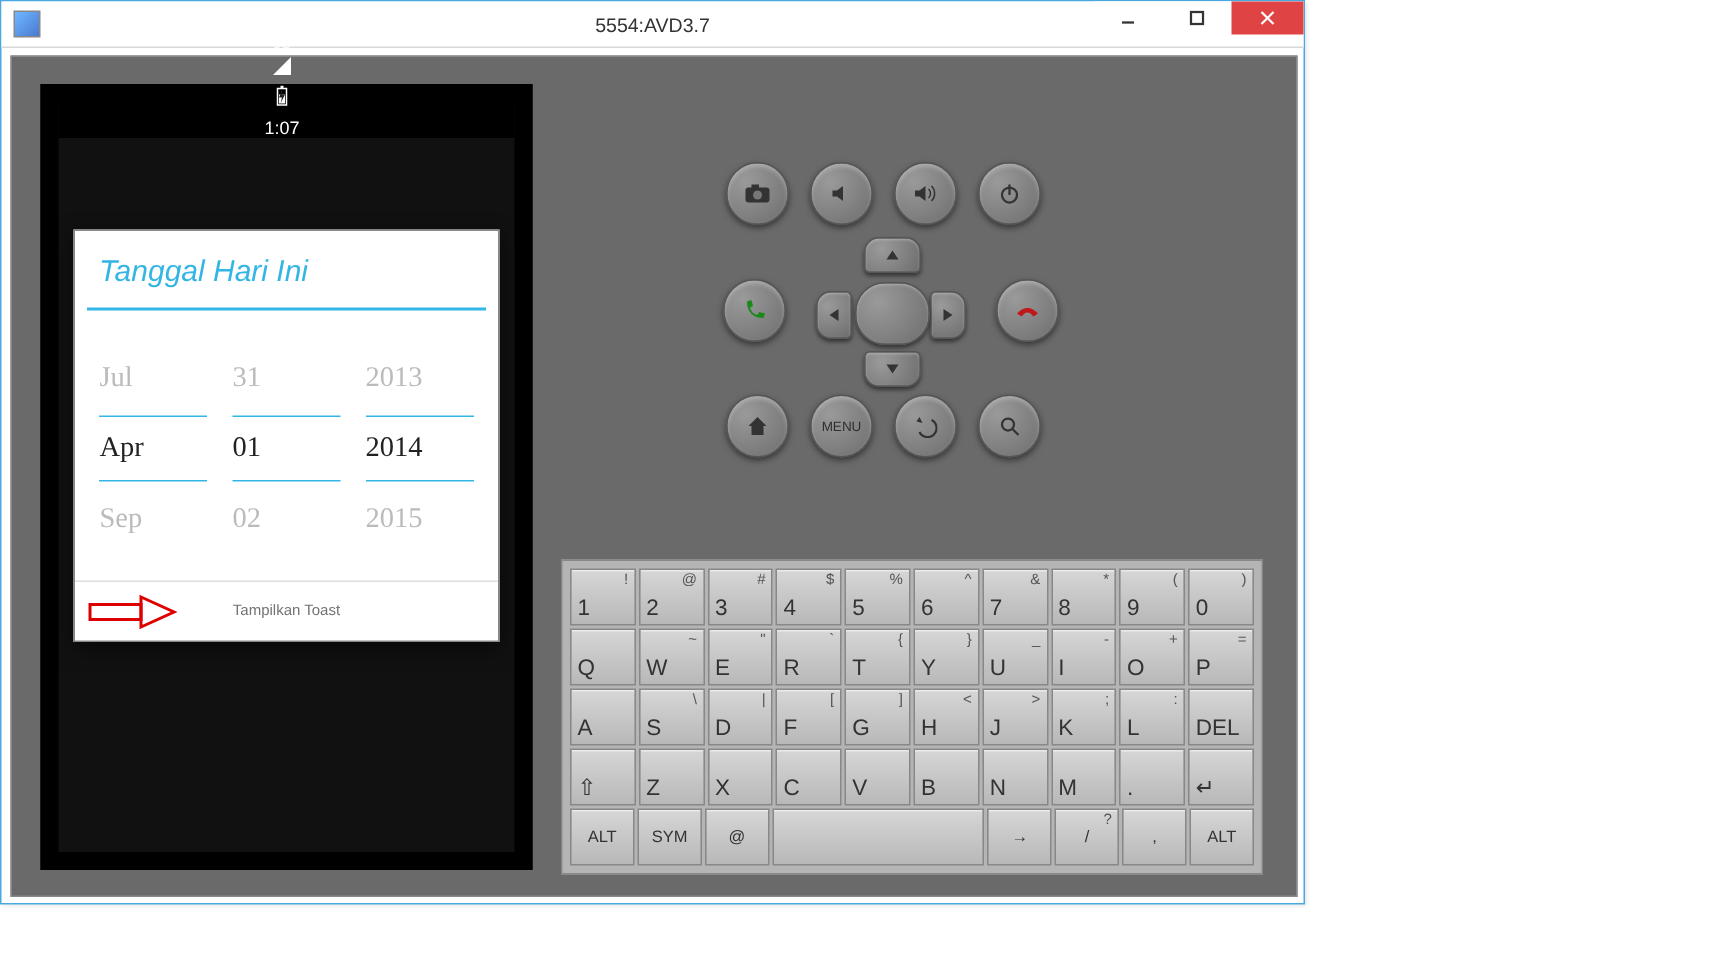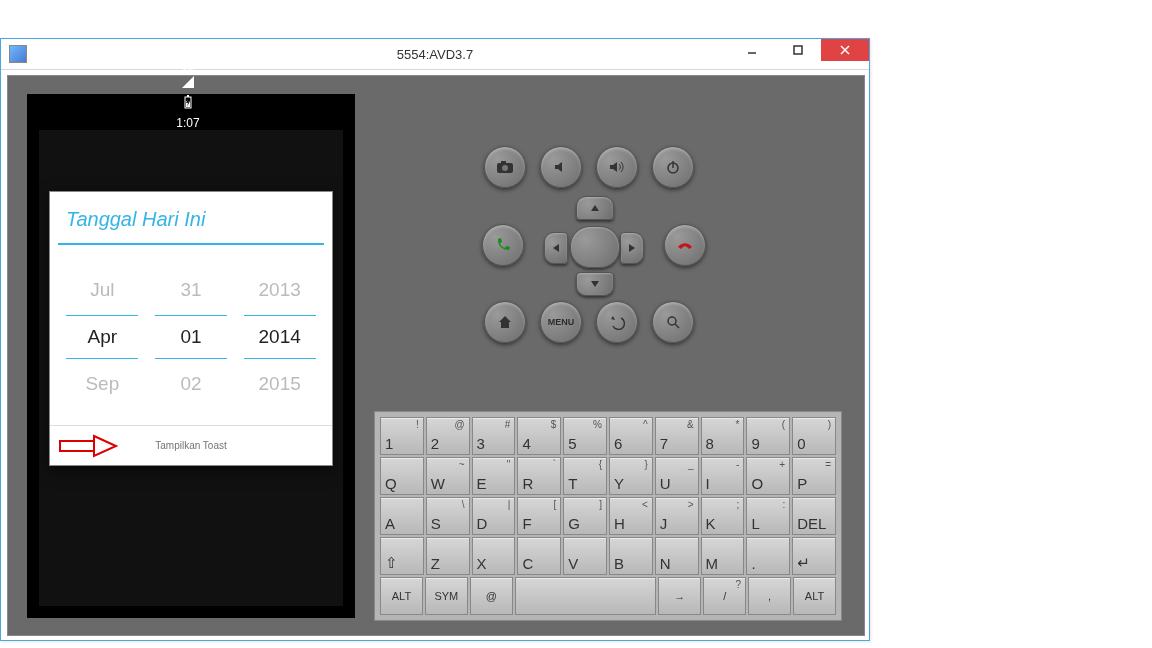--- a/index.html
+++ b/index.html
@@ -13,21 +13,20 @@
   }
   .window {
     position: absolute;
     left: 0;
     top: 0;
     width: 868px;
     height: 601px;
     border: 1px solid #4aa8e0;
     background: #fff;
     box-shadow: 1px 1px 3px rgba(0,0,0,0.1);
-    margin-top: 38px;
   }
   .titlebar {
     height: 30px;
     background: #fff;
     border-bottom: 1px solid #d8d8d8;
     position: relative;
     display: flex;
     align-items: center;
   }
   .titlebar .app-icon {
@@ -141,21 +140,21 @@
     font-style:italic;
   }
   .title-divider {
     height:2px; background:#33b5e5; margin:0 8px;
   }
   .picker {
     display:flex;
     justify-content:space-around;
     padding:24px 8px 20px 8px;
   }
-  .picker-col { width:72px; text-align:center; }
+  .picker-col { width:72px; text-align:left;font-family:Liberation Serif, serif; }
   .picker-val { font-size:19px; padding:10px 0; color:#bbb; }
   .picker-val.center { color:#222; border-top:1px solid #33b5e5; border-bottom:1px solid #33b5e5; margin:4px 0;}
   .dialog-footer {
     border-top:1px solid #ddd;
     text-align:center;
     padding:14px 0;
     font-size:10px;
     color:#737373;
     position:relative;
   }
@@ -177,21 +176,21 @@
   .round-btn {
     width:40px; height:40px;
     border-radius:50%;
     background: radial-gradient(circle at 30% 30%, #9a9a9a, #6d6d6d);
     border:1px solid #555;
     box-shadow: inset 0 2px 3px rgba(255,255,255,.3), 0 2px 4px rgba(0,0,0,.5);
     display:flex; align-items:center; justify-content:center;
     color:#2e2e2e;
     font-size:14px;
   }
-  .round-btn.small-text { font-size:9px; font-weight:bold;align-items:center;}
+  .round-btn.small-text { font-size:9px; font-weight:normal;align-items:center;}
   .dpad {
     position:absolute;
     width:120px; height:100px;
   }
   .dpad .dir {
     position:absolute;
     background: radial-gradient(circle at 30% 30%, #9a9a9a, #6d6d6d);
     border:1px solid #555;
     box-shadow: inset 0 1px 2px rgba(255,255,255,.3), 0 2px 3px rgba(0,0,0,.5);
     display:flex; align-items:center; justify-content:center;

